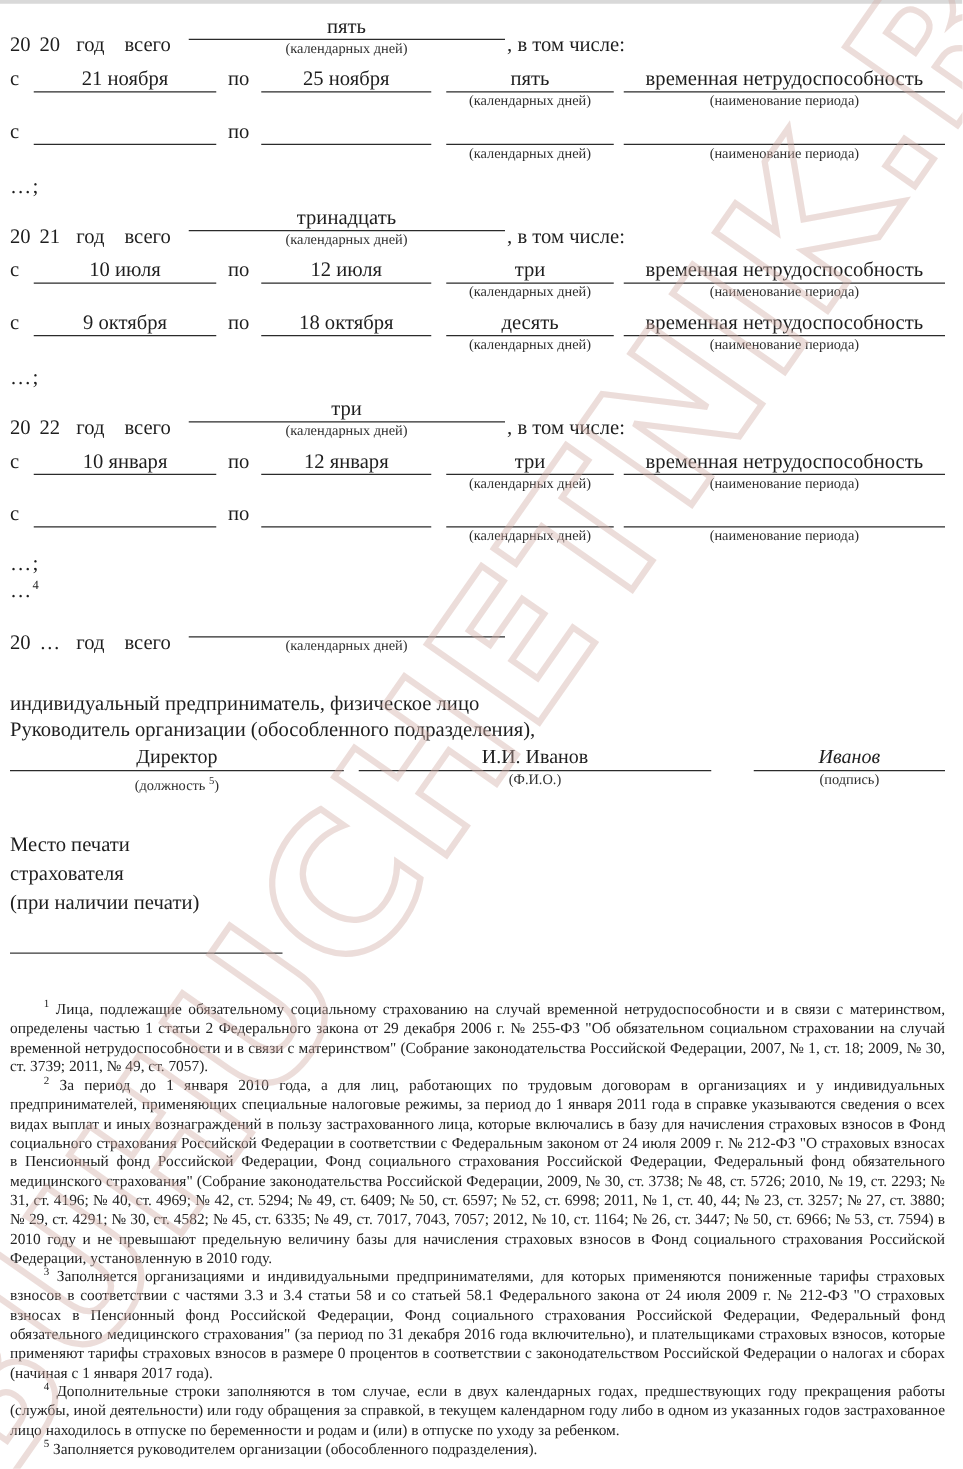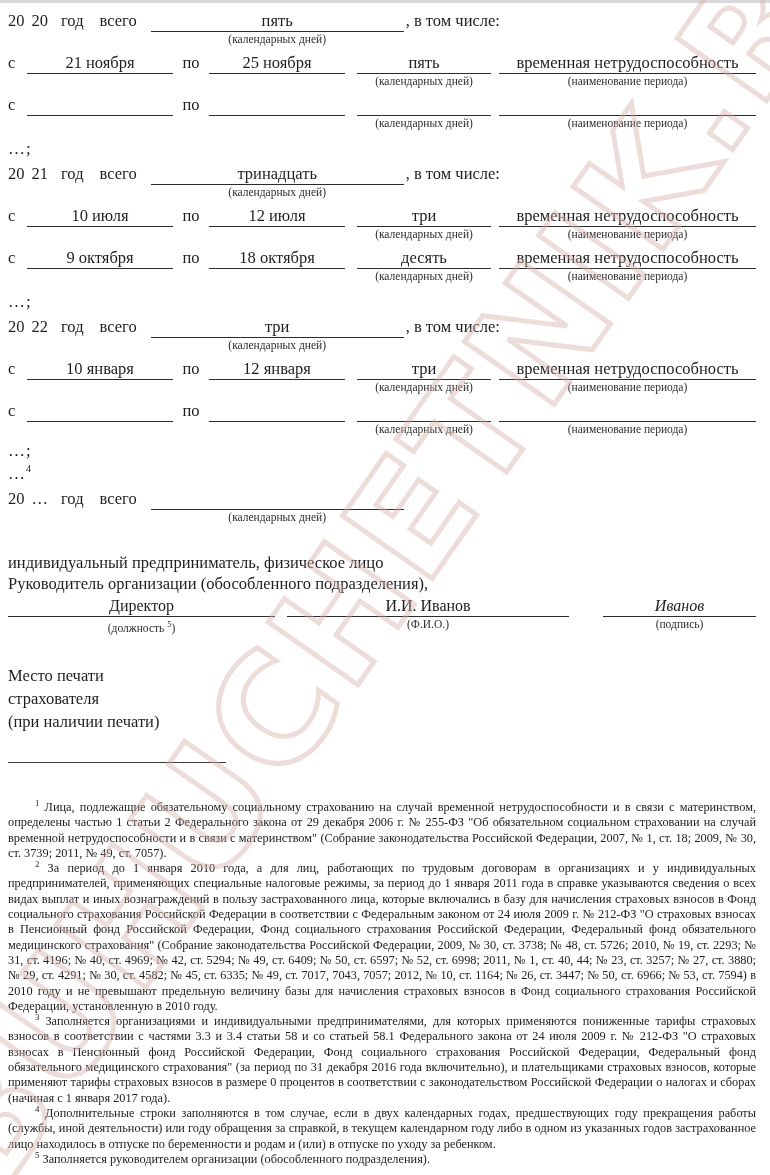--- a/index.html
+++ b/index.html
@@ -16,21 +16,21 @@
   .watermark{
     position:absolute;top:50%;left:47%;
     transform:translate(-50%,-50%) rotate(-55deg);
     font-family:"DejaVu Sans",sans-serif;font-weight:700;
     font-size:150px;letter-spacing:4px;white-space:nowrap;
     color:transparent;-webkit-text-stroke:5px rgba(209,174,168,0.42);
     z-index:6;pointer-events:none;user-select:none;
   }
 
   
-  .year-line{display:flex;align-items:flex-start;font-size:16.5px;line-height:21px;}
+  .year-line{display:flex;align-items:flex-end;font-size:16.5px;line-height:21px;}
   .yl-20{white-space:pre;}
   .yl-yy{margin-left:7px;}
   .yl-god{margin-left:13px;}
   .yl-vsego{margin-left:16px;}
   .blankwrap{margin-left:14px;width:253px;text-align:center;}
   .bval{border-bottom:1px solid #2b2b2b;min-height:21px;line-height:21px;}
   .bsub{font-size:11.5px;line-height:13px;padding-top:1px;color:#2e2e2e;}
   .yl-incl{margin-left:2px;}
 
   

